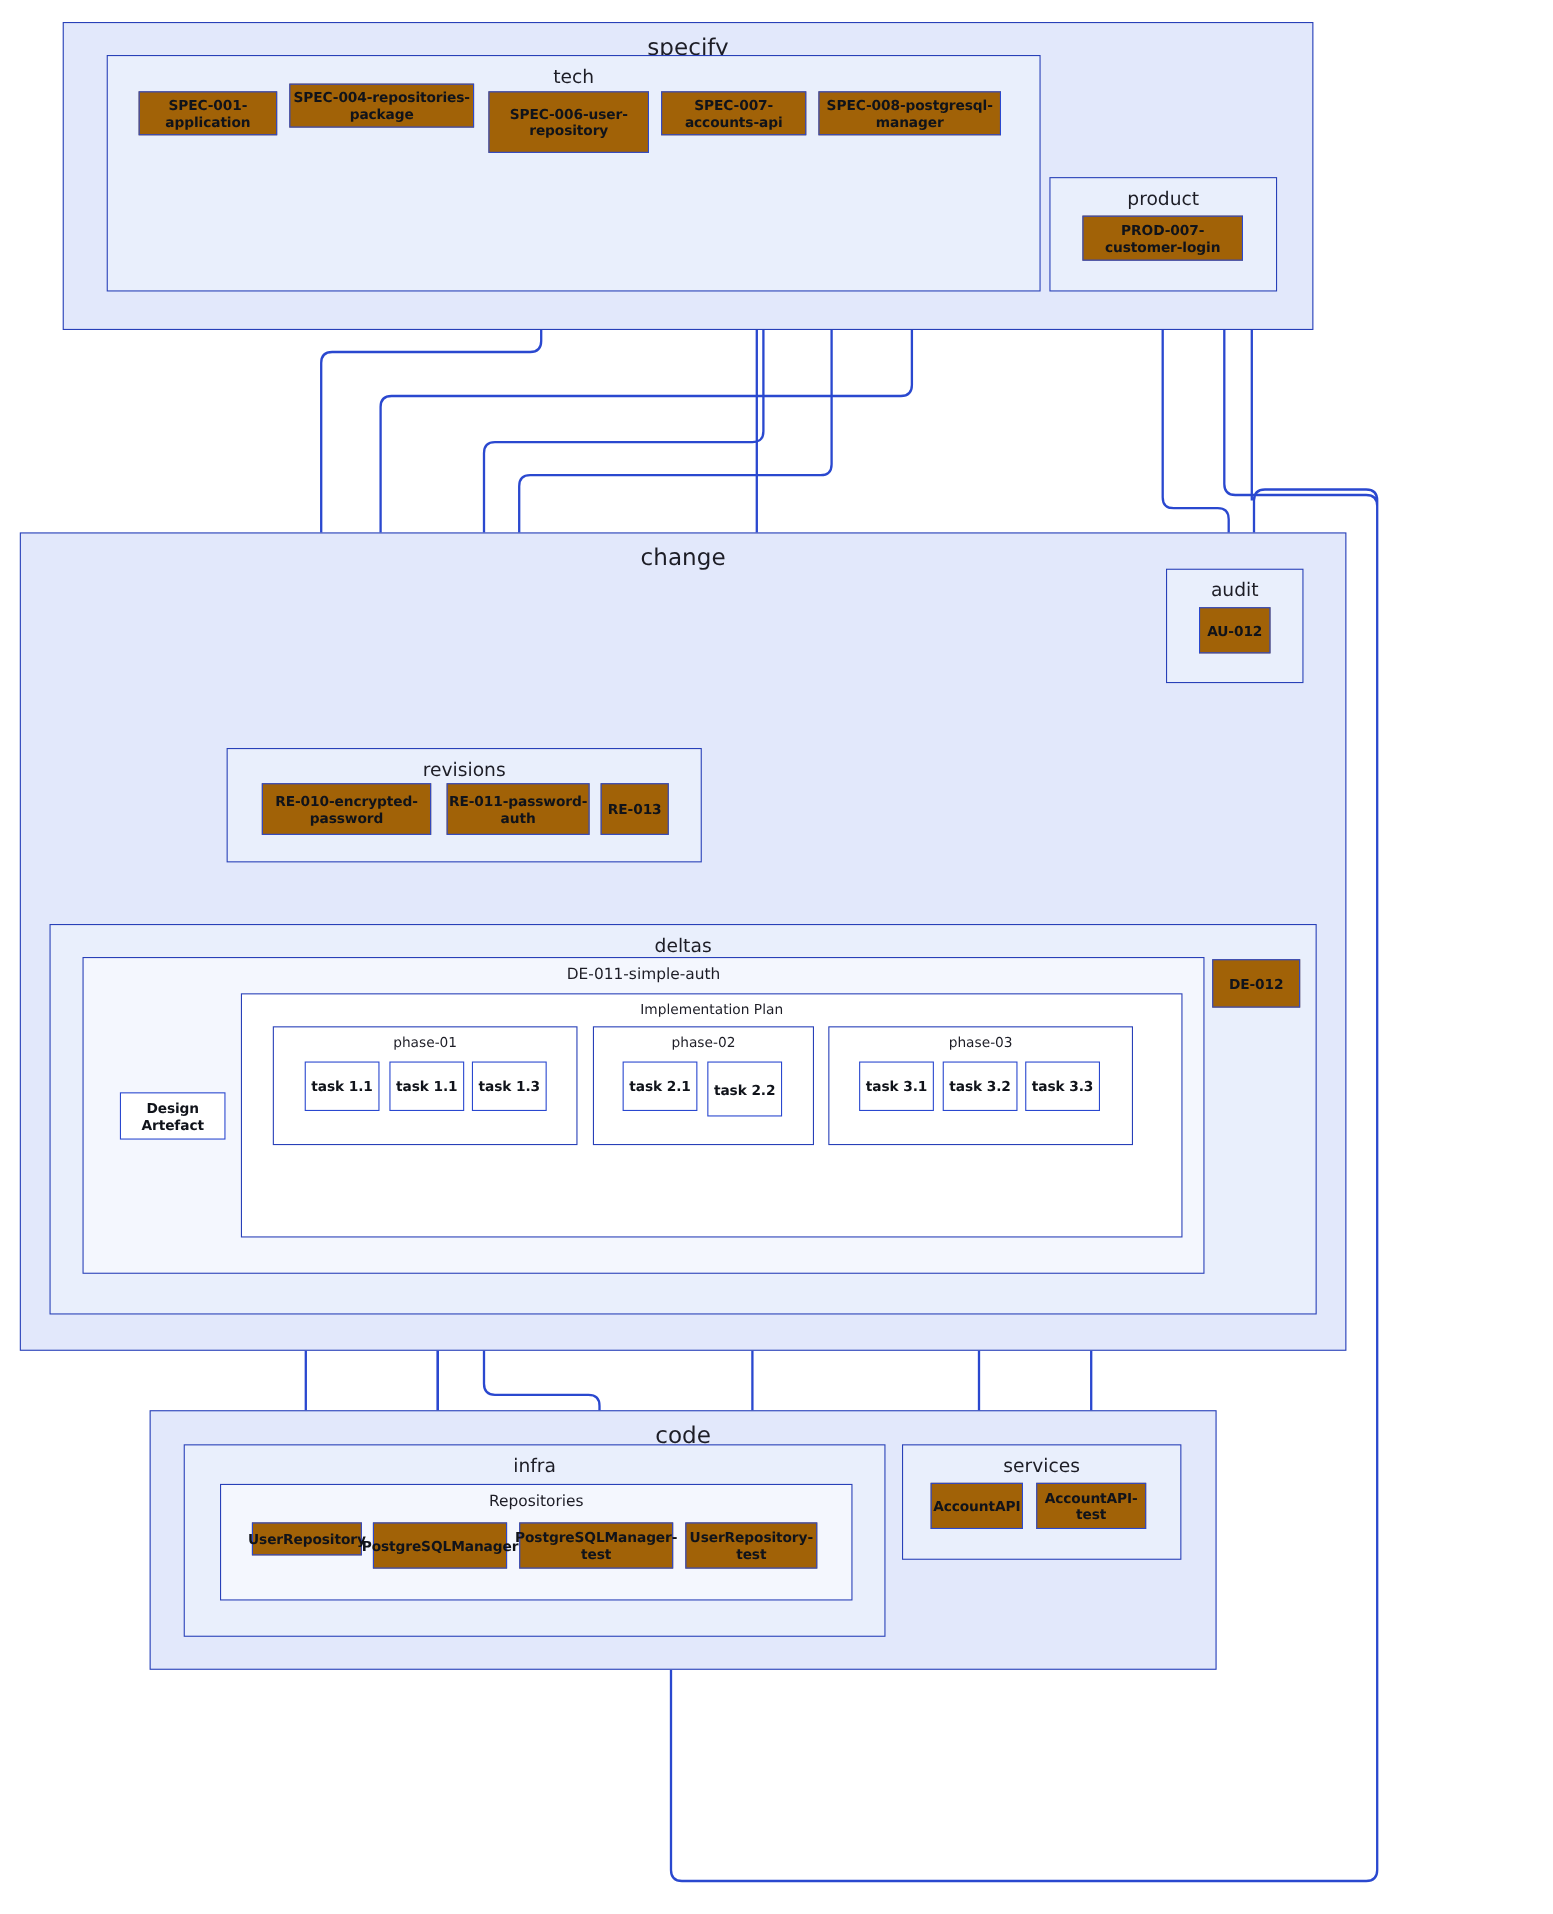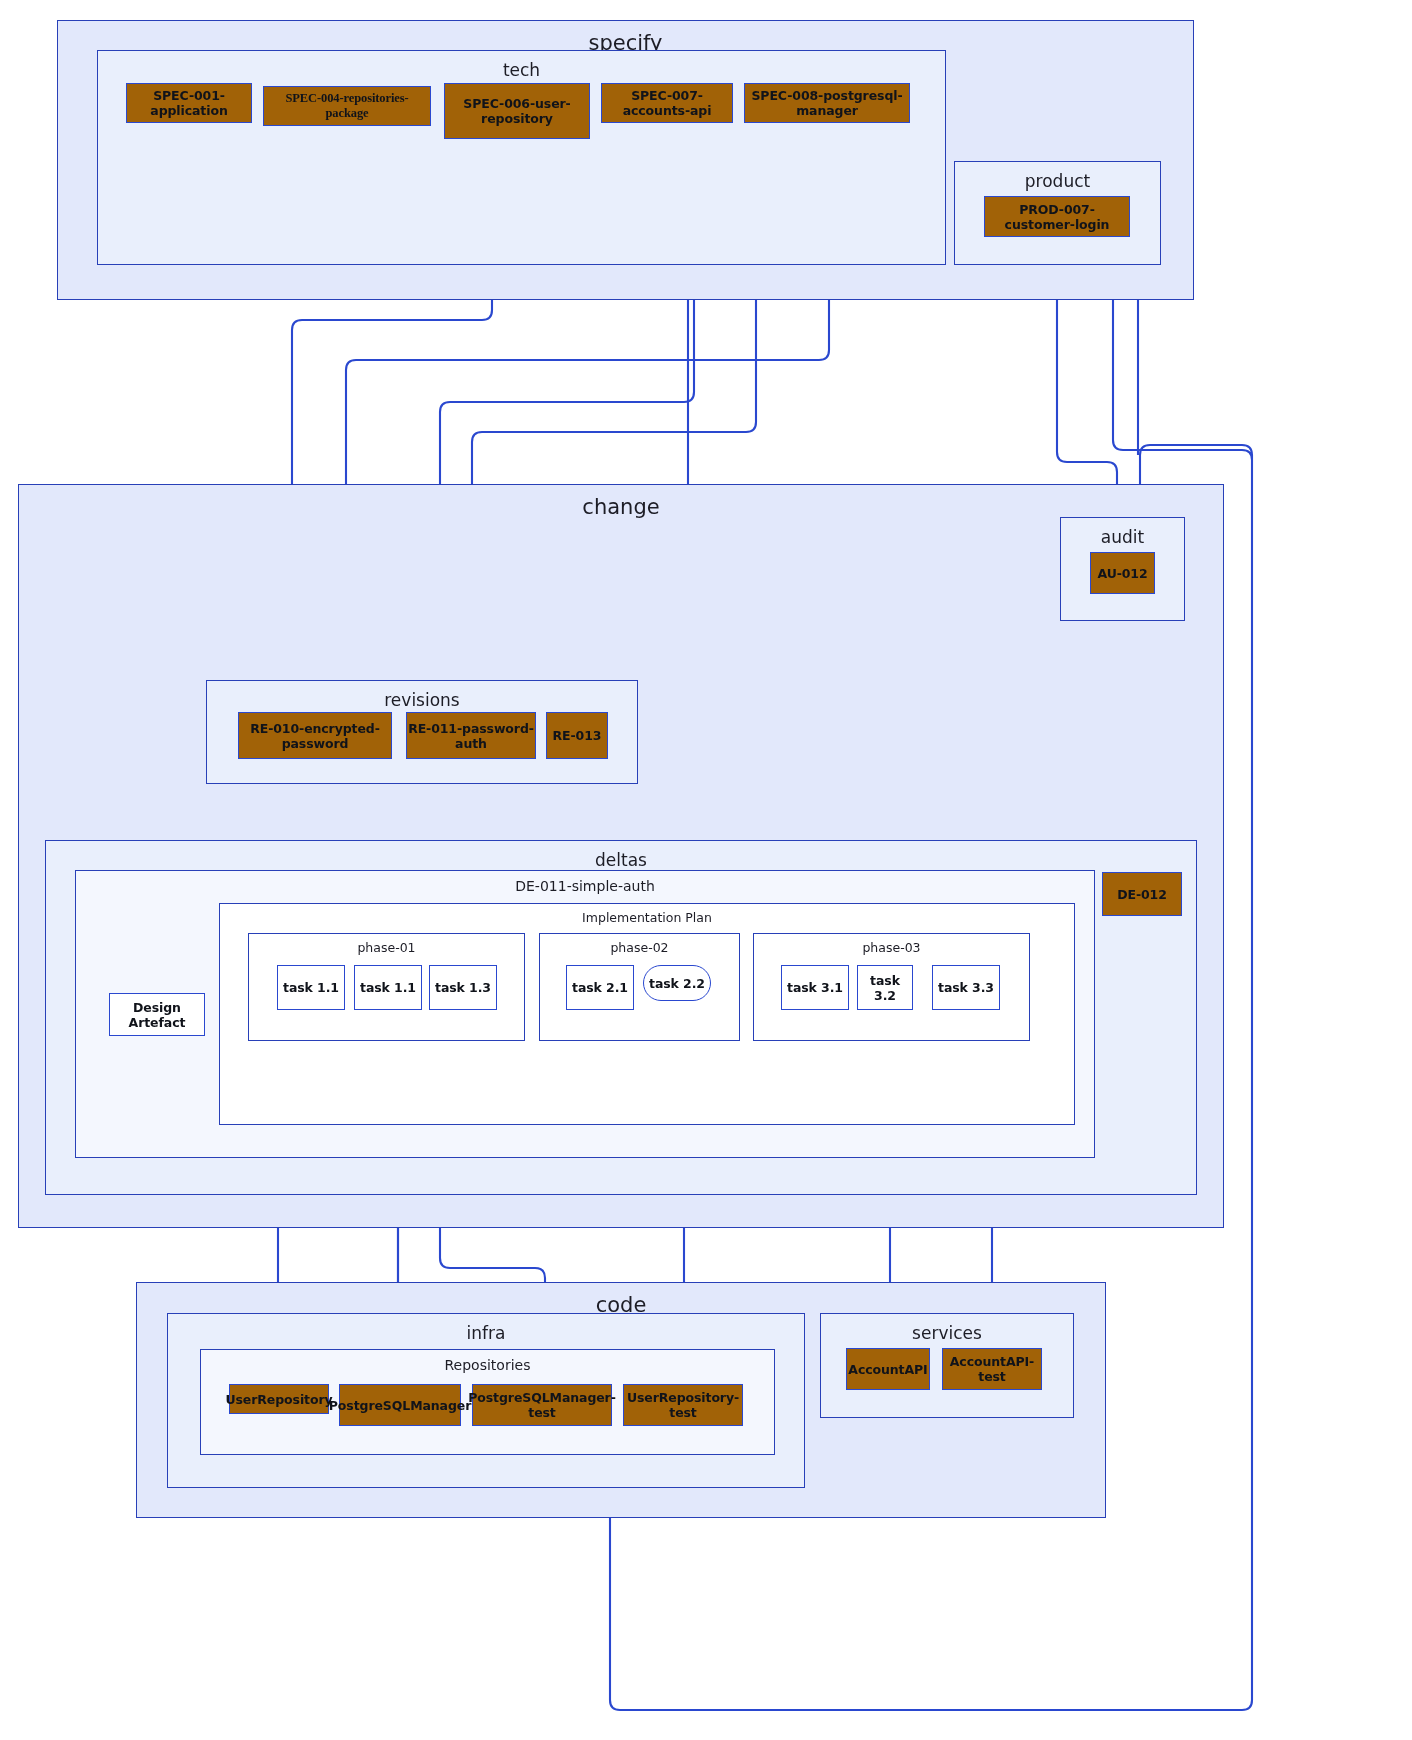--- a/index.html
+++ b/index.html
@@ -74,21 +74,21 @@
 
   <div class="cluster cl-lvl1" style="left:57px;top:20px;width:1137px;height:280px;">
     <div class="cl-title t-lg">specify</div>
   </div>
 
   <div class="cluster cl-lvl2" style="left:97px;top:50px;width:849px;height:215px;">
     <div class="cl-title t-md">tech</div>
   </div>
 
   <div class="node" style="left:126px;top:83px;width:126px;height:40px;">SPEC-001-application</div>
-  <div class="node" style="left:263px;top:86px;width:168px;height:40px;font-family:Liberation Serif, serif;">SPEC-004-repositories-package</div>
+  <div class="node" style="left:263px;top:76px;width:168px;height:40px;">SPEC-004-repositories-package</div>
   <div class="node" style="left:444px;top:83px;width:146px;height:56px;">SPEC-006-user-repository</div>
   <div class="node" style="left:601px;top:83px;width:132px;height:40px;">SPEC-007-accounts-api</div>
   <div class="node" style="left:744px;top:83px;width:166px;height:40px;">SPEC-008-postgresql-manager</div>
 
   <div class="cluster cl-lvl2" style="left:954px;top:161px;width:207px;height:104px;">
     <div class="cl-title t-md">product</div>
   </div>
   <div class="node" style="left:984px;top:196px;width:146px;height:41px;">PROD-007-customer-login</div>
 
   <div class="cluster cl-lvl1" style="left:18px;top:484px;width:1206px;height:744px;">
@@ -123,27 +123,27 @@
     <div class="cl-title t-xs">phase-01</div>
   </div>
   <div class="node nowhite" style="left:277px;top:965px;width:68px;height:45px;">task 1.1</div>
   <div class="node nowhite" style="left:354px;top:965px;width:68px;height:45px;">task 1.1</div>
   <div class="node nowhite" style="left:429px;top:965px;width:68px;height:45px;">task 1.3</div>
 
   <div class="cluster cl-white" style="left:539px;top:933px;width:201px;height:108px;">
     <div class="cl-title t-xs">phase-02</div>
   </div>
   <div class="node nowhite" style="left:566px;top:965px;width:68px;height:45px;">task 2.1</div>
-  <div class="node nowhite" style="left:643px;top:965px;width:68px;height:36px;border-radius:18px;">task 2.2</div>
+  <div class="node nowhite" style="left:643px;top:965px;width:68px;height:50px;">task 2.2</div>
 
   <div class="cluster cl-white" style="left:753px;top:933px;width:277px;height:108px;">
     <div class="cl-title t-xs">phase-03</div>
   </div>
   <div class="node nowhite" style="left:781px;top:965px;width:68px;height:45px;">task 3.1</div>
-  <div class="node nowhite" style="left:857px;top:965px;width:56px;height:45px;">task 3.2</div>
+  <div class="node nowhite" style="left:857px;top:965px;width:68px;height:45px;">task 3.2</div>
   <div class="node nowhite" style="left:932px;top:965px;width:68px;height:45px;">task 3.3</div>
 
   <div class="node nowhite" style="left:109px;top:993px;width:96px;height:43px;">Design Artefact</div>
 
   <div class="node" style="left:1102px;top:872px;width:80px;height:44px;">DE-012</div>
 
   <div class="cluster cl-lvl1" style="left:136px;top:1282px;width:970px;height:236px;">
     <div class="cl-title t-lg">code</div>
   </div>
 

